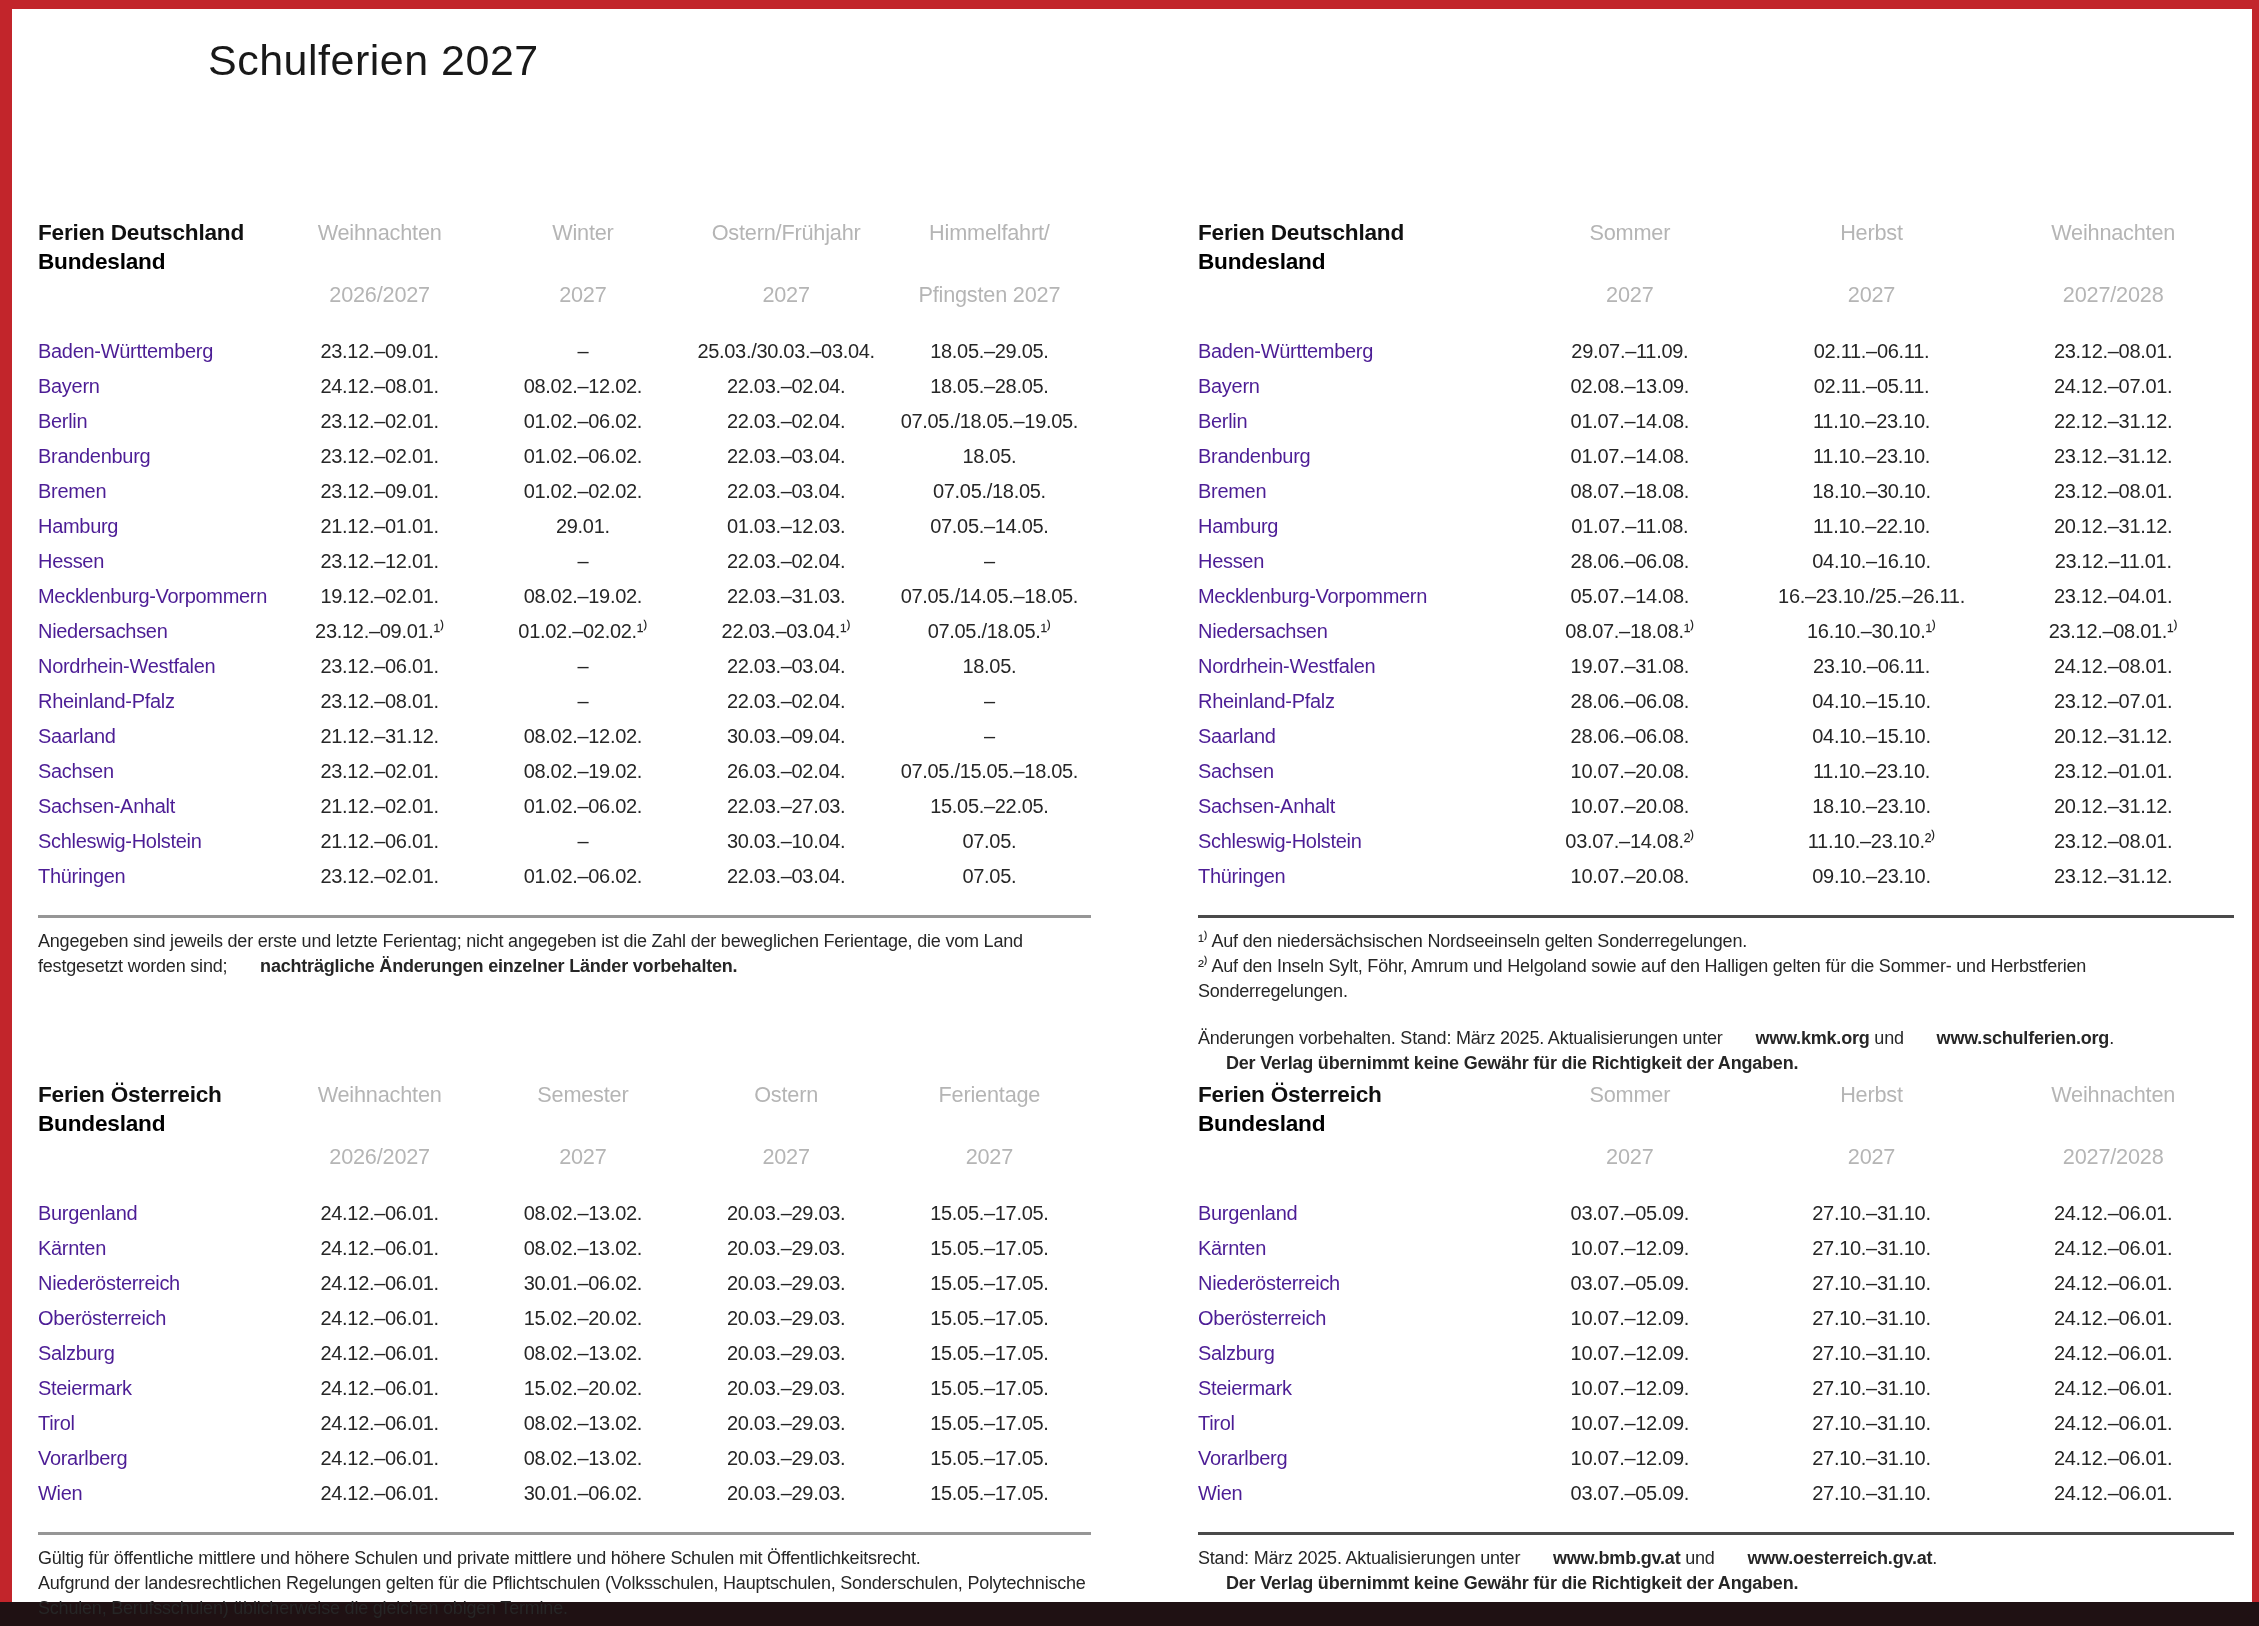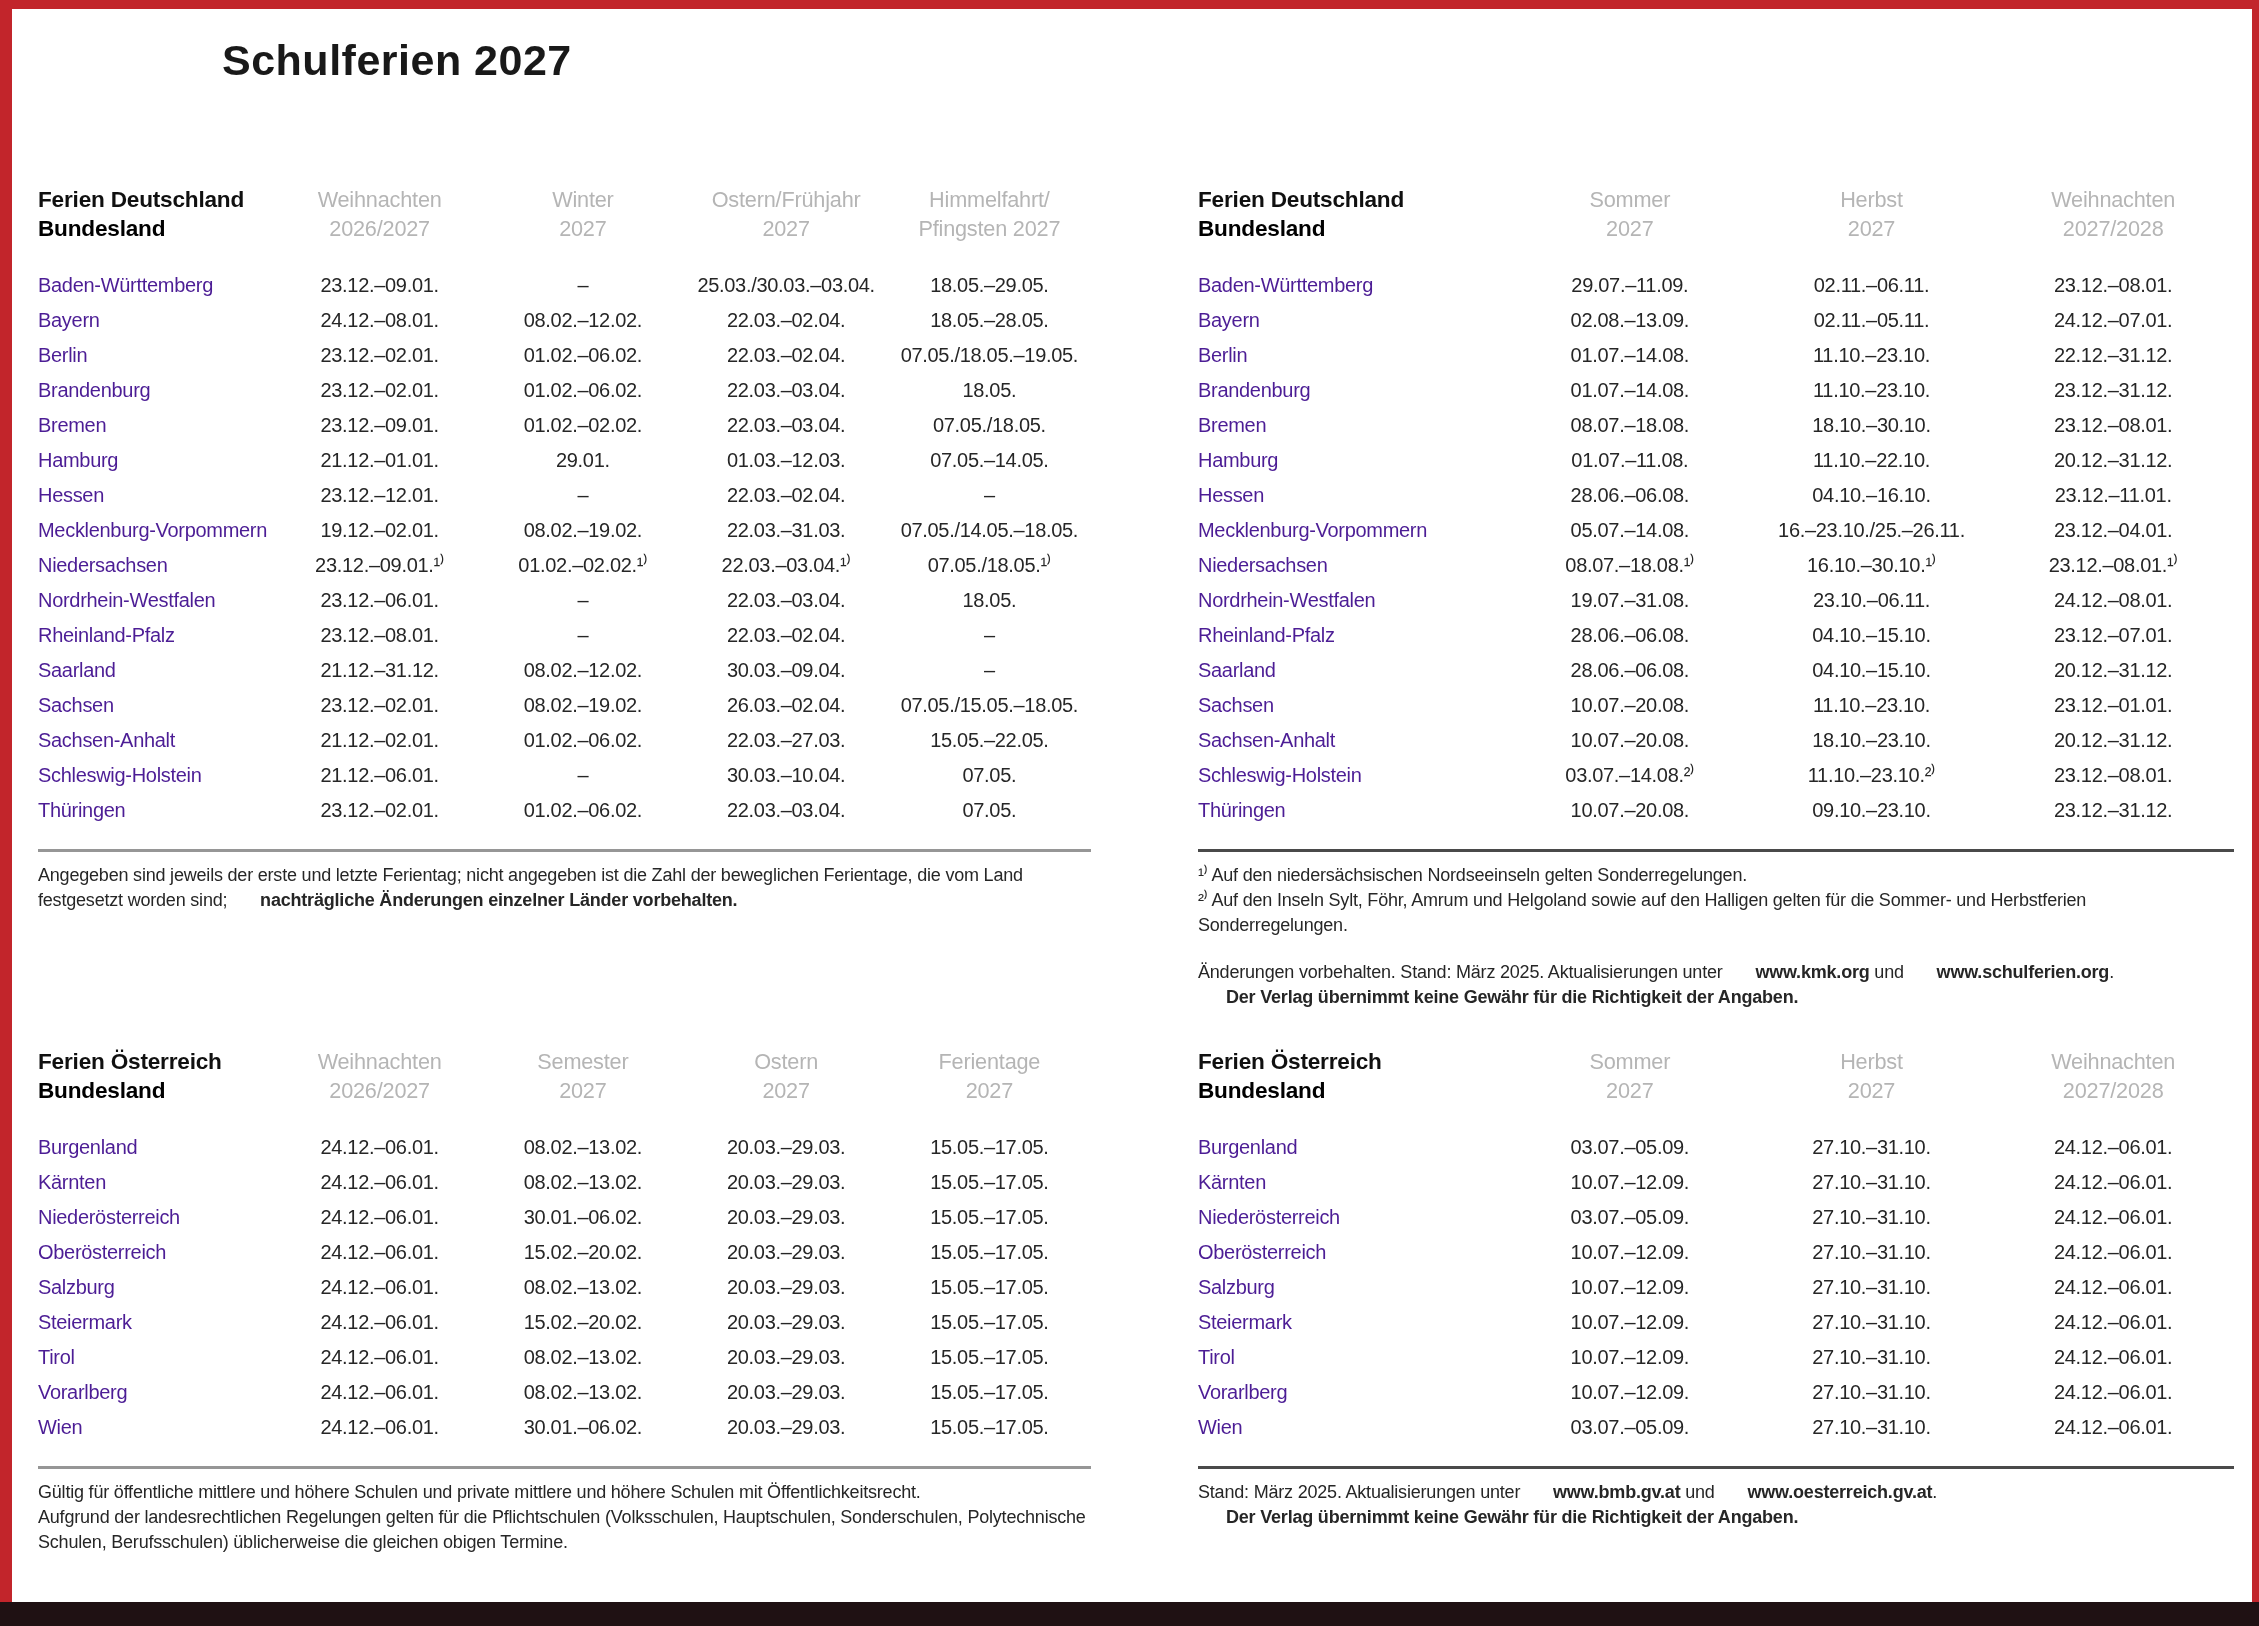--- a/index.html
+++ b/index.html
@@ -12,41 +12,41 @@
     overflow:hidden;
   }
   
   .edge{position:absolute;}
   .edge-left{left:0;top:0;width:12.2px;height:100%;background:#c2252b;}
   .edge-top{left:0;top:0;width:100%;height:8.5px;background:#c2252b;}
   .edge-right{right:0;top:0;width:8.5px;height:100%;background:#c2252b;}
   .edge-bottom{left:0;bottom:0;width:100%;height:24.5px;background:#1f1113;}
 
   .page-title{
-    position:absolute;left:222px;top:36px;
-    font-size:43px;font-weight:700;color:#191919;letter-spacing:0.5px;
+    position:absolute;left:208px;top:36px;
+    font-size:43px;font-weight:400;color:#191919;letter-spacing:0.5px;
   }
 
   .block{position:absolute;}
   #t0{left:38px;top:185px;width:1053px;--namew:240px;}
   #t1{left:1198px;top:185px;width:1036px;--namew:311px;}
   #t2{left:38px;top:1047px;width:1053px;--namew:240px;}
   #t3{left:1198px;top:1047px;width:1036px;--namew:311px;}
 
   .trow{
     display:grid;
     grid-template-columns:var(--namew) repeat(var(--cols),1fr);
     align-items:baseline;
   }
   .thead{margin-bottom:24.5px;}
   .thead .cell{line-height:29px;}
   .t-title{font-weight:bold;font-size:22.6px;color:#101010;line-height:29px;letter-spacing:-0.2px;}
   .t-sub{font-weight:bold;font-size:22.6px;color:#000000;line-height:29px;letter-spacing:-0.2px;}
   .cell.col{text-align:center;}
-  .head-line{font-size:21.7px;color:#b5b5b5;letter-spacing:-0.2px;}
+  .head-line{font-size:21.7px;color:#b5b5b5;letter-spacing:-0.2px;margin-top:33px;}
 
   .trow.data{line-height:35px;font-size:20px;letter-spacing:-0.3px;}
   .trow.data .name{color:#4c1d95;}
   .trow.data .col{color:#262626;}
 
   .rule{border-top:3.8px solid #969696;margin-top:21px;}
   #t1 .rule,#t3 .rule{border-top-color:#4a4a4a;}
 
   .fnotes{margin-top:11.3px;font-size:18px;line-height:25px;color:#262626;letter-spacing:-0.2px;}
   .fline.gap{margin-top:22.6px;}

